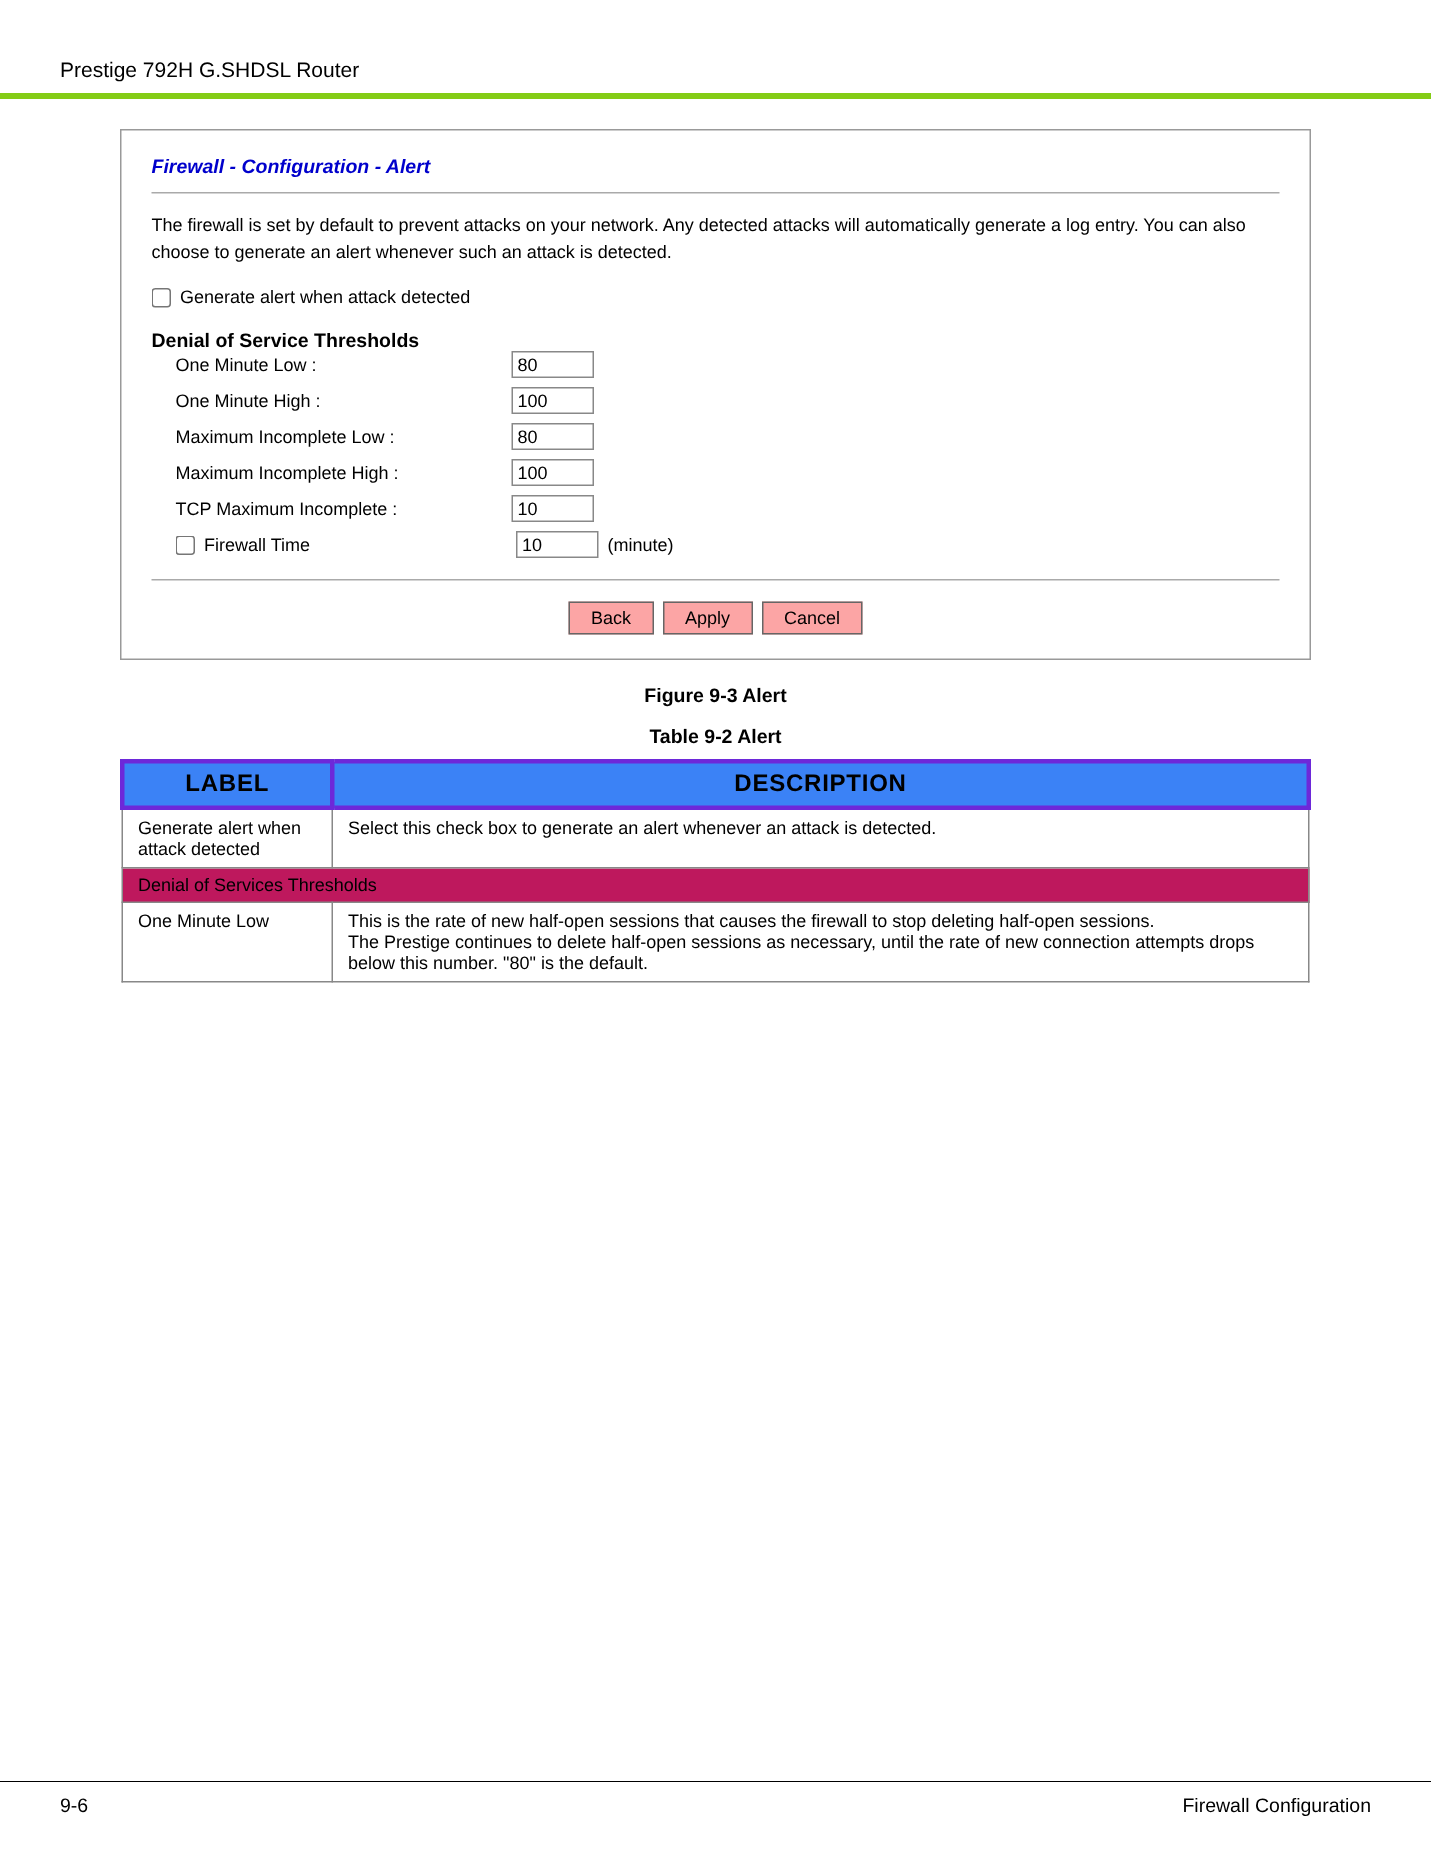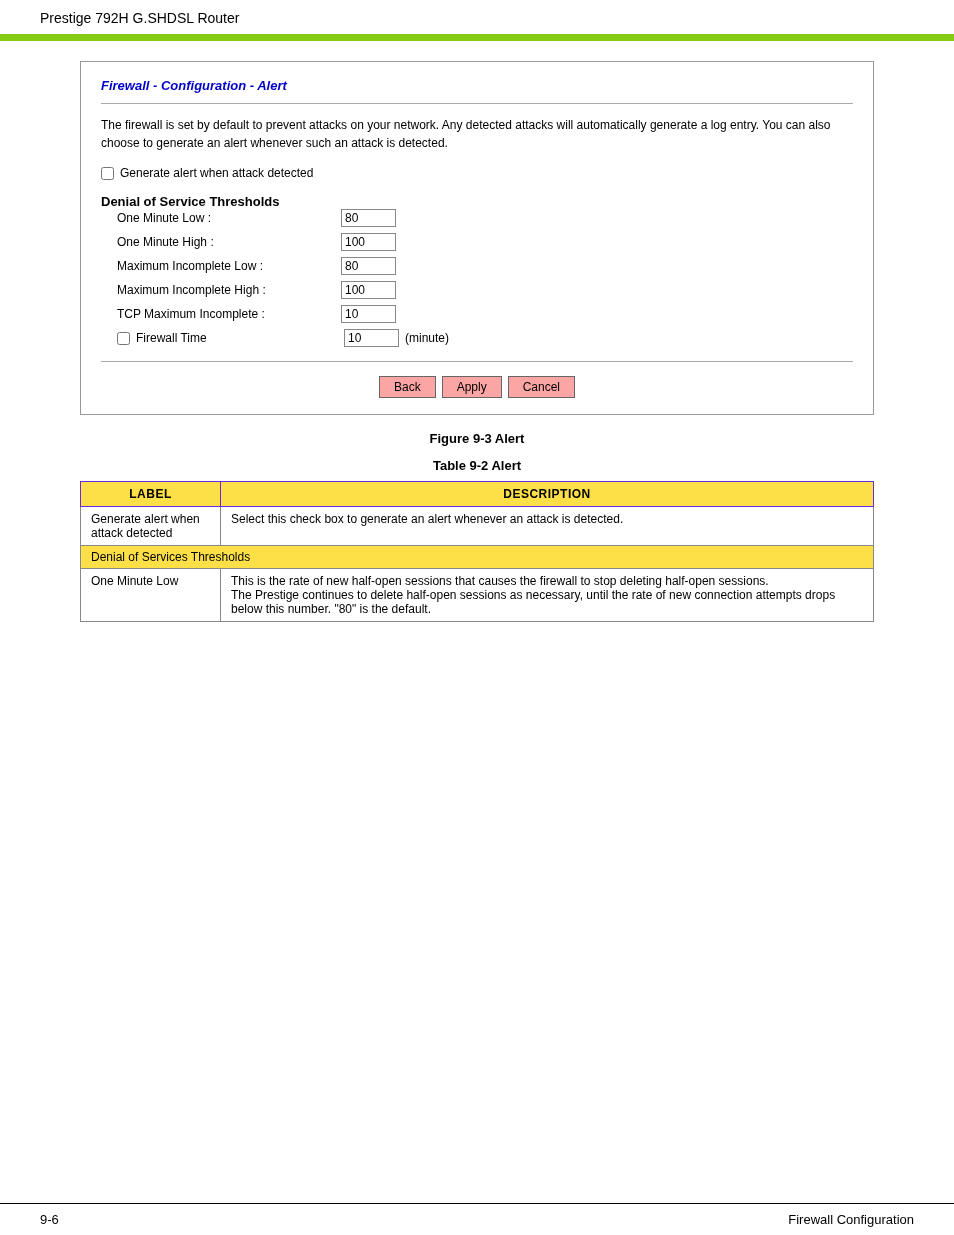--- a/index.html
+++ b/index.html
@@ -9,21 +9,22 @@
       background: #fff;
       color: #000;
       width: 954px;
       min-height: 1235px;
       padding: 0;
     }
 
     
     .page-header {
       padding: 10px 40px 8px 40px;
-      border-bottom: 7px solid #84cc16;
+      border-bottom: 4px solid #84cc16;
+      margin-top: 28px;
     }
     .page-header-title {
       font-size: 14px;
       font-weight: normal;
     }
 
     
     .main-content {
       padding: 20px 80px 20px 80px;
     }
@@ -154,48 +155,48 @@
       margin-bottom: 8px;
     }
 
     .data-table {
       width: 100%;
       border-collapse: collapse;
       font-size: 13px;
       margin-bottom: 20px;
     }
     .data-table th {
-      background: #fde047;
-      border: 1px solid #6d28d9;
+      background: #3b82f6;
+      border: 3px solid #6d28d9;
       padding: 5px 10px;
       font-weight: bold;
       text-align: center;
-      font-size: 12px;
+      font-size: 16px;
       letter-spacing: 0.5px;
     }
     .data-table td {
       border: 1px solid #888;
       padding: 5px 10px;
       vertical-align: top;
       font-size: 12px;
     }
     .data-table .col-label {
       width: 140px;
       font-weight: normal;
     }
     .data-table .section-row td {
-      background: #fde047;
+      background: #be185d;
       font-style: normal;
       padding: 4px 10px;
     }
 
     
     .page-footer {
       position: fixed;
-      bottom: 0;
+      bottom: 16px;
       width: 954px;
       padding: 8px 40px;
       border-top: 1px solid #000;
       display: flex;
       justify-content: space-between;
       font-size: 13px;
       background: #fff;
     }
   </style>
 </head>

